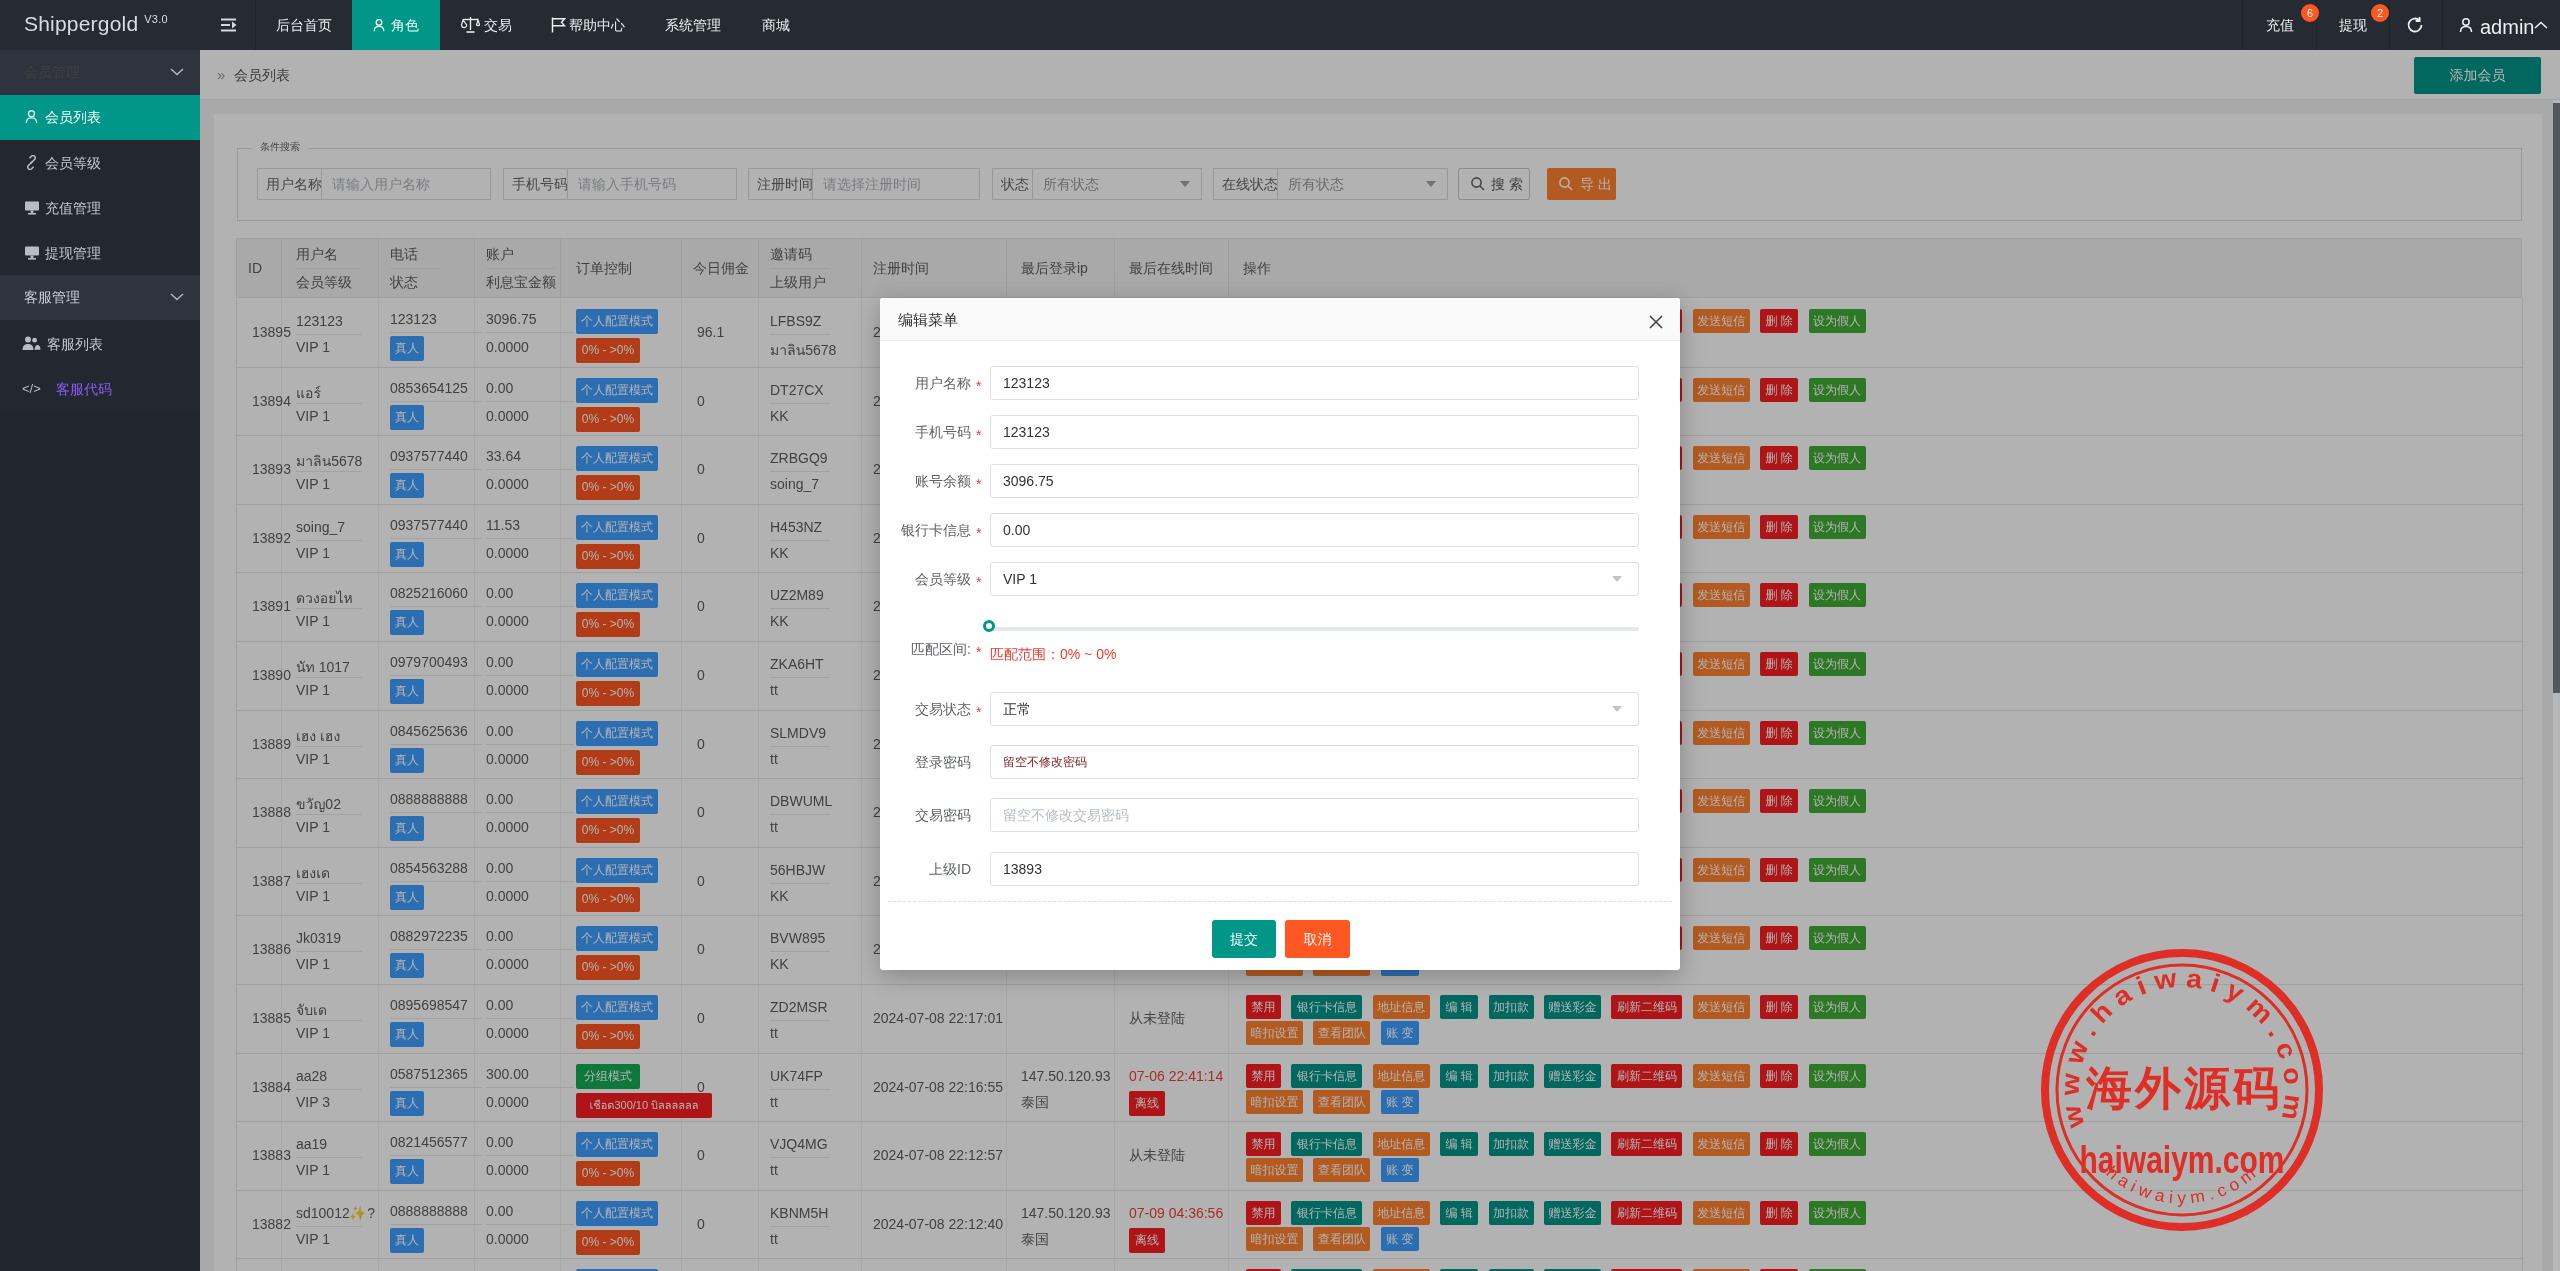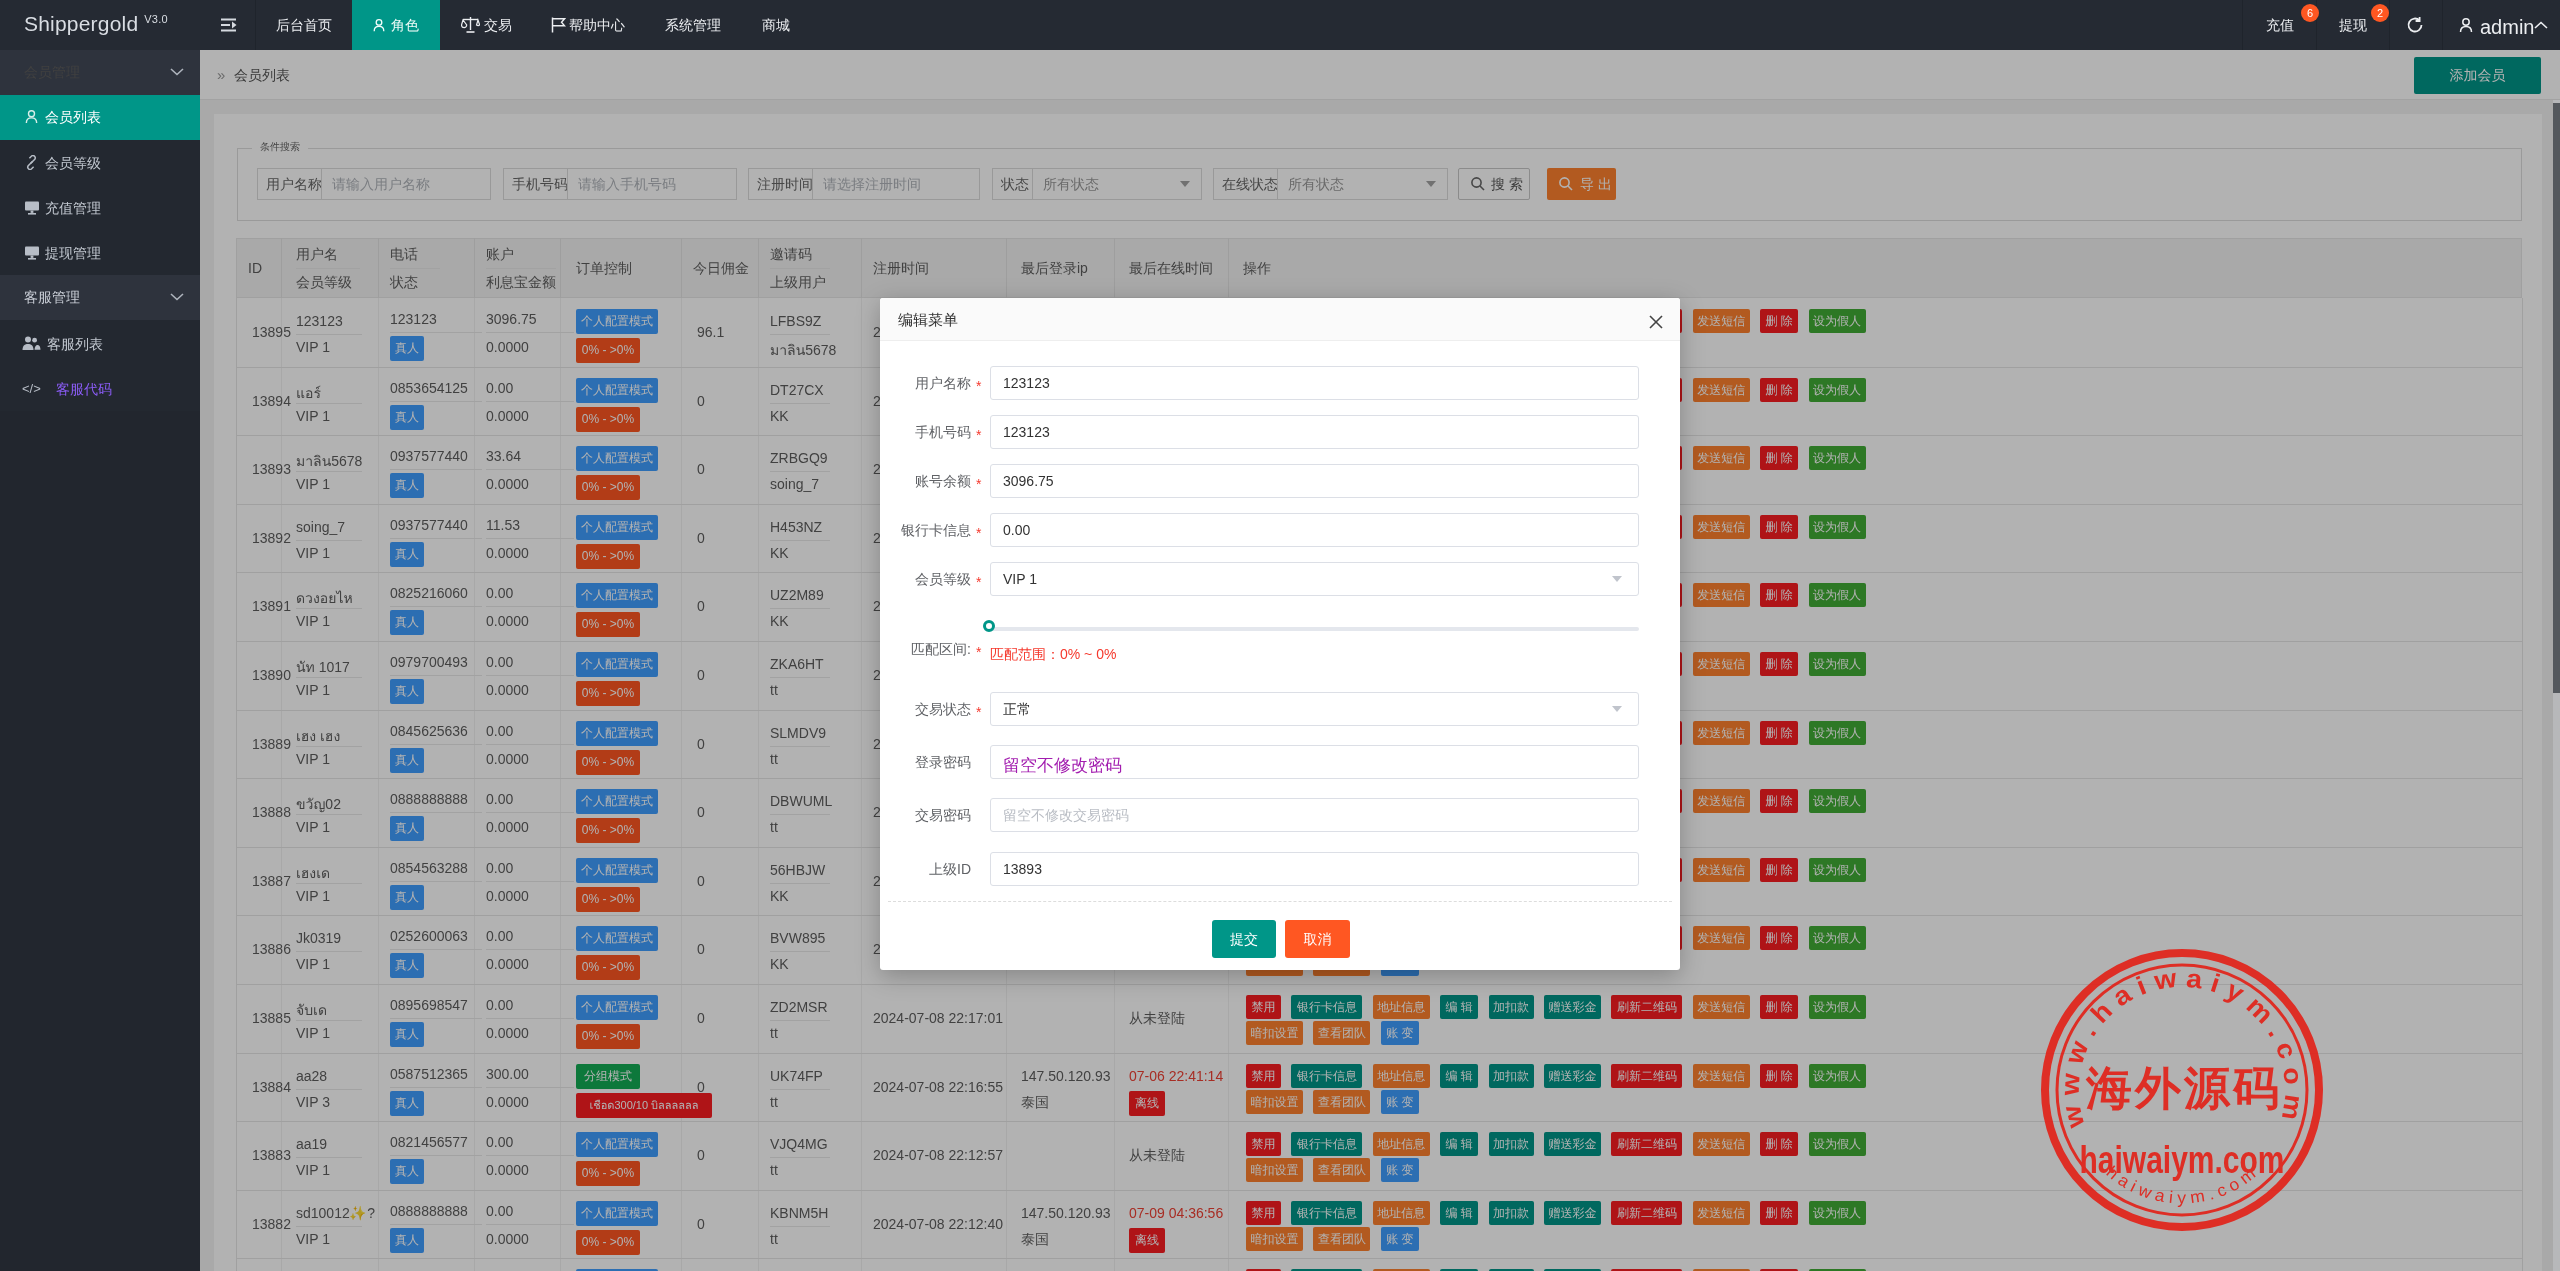--- a/index.html
+++ b/index.html
@@ -387,21 +387,21 @@
 <div class="b" style="left:1760.2px;top:857.8px;width:38px;background:#FB1D22">删 除</div>
 <div class="b" style="left:1808.6px;top:857.8px;width:57px;background:#41AC35">设为假人</div>
 <div class="b" style="left:1246.0px;top:883.8px;width:57px;background:#FF822E">暗扣设置</div>
 <div class="b" style="left:1313.4px;top:883.8px;width:57px;background:#FF822E">查看团队</div>
 <div class="b" style="left:1380.8px;top:883.8px;width:38px;background:#409EFF">账 变</div>
 <div class="hln" style="left:236px;top:984.0px;width:2286px"></div>
 <div class="t1" style="left:252px;top:941.4px">13886</div>
 <div class="t1" style="left:296px;top:930.4px">Jk0319</div>
 <div class="sep" style="left:296px;top:951.4px;width:66px"></div>
 <div class="t1" style="left:296px;top:956.4px">VIP 1</div>
-<div class="t1" style="left:390px;top:928.4px">0252600063</div>
+<div class="t1" style="left:390px;top:928.4px">0882972235</div>
 <div class="sep" style="left:390px;top:949.4px;width:92px"></div>
 <div class="bd" style="left:390px;top:953.4px;width:34px;background:#409EFF">真人</div>
 <div class="t1" style="left:486px;top:928.4px">0.00</div>
 <div class="sep" style="left:486px;top:949.4px;width:88px"></div>
 <div class="t1" style="left:486px;top:956.4px">0.0000</div>
 <div class="bd" style="left:576px;top:926.4px;width:82px;background:#409EFF">个人配置模式</div>
 <div class="bd" style="left:576px;top:955.4px;width:64px;background:#FF5722">0% - &gt;0%</div>
 <div class="t1" style="left:697px;top:941.4px">0</div>
 <div class="t1" style="left:770px;top:930.4px">BVW895</div>
 <div class="sep" style="left:770px;top:951.4px;width:60px"></div>
@@ -702,21 +702,21 @@
 <div class="a" style="left:990px;top:627px;width:649px;height:4px;background:#e4e7ed;border-radius:2px;z-index:101"></div>
 <div class="a" style="left:983px;top:620px;width:12px;height:12px;border-radius:50%;background:#fff;border:3px solid #009688;z-index:102"></div>
 <div class="a" style="left:990px;top:646px;color:#f5382c;font-size:14px;z-index:102">匹配范围：0% ~ 0%</div>
 <div class="a" style="left:880px;top:701px;width:91px;text-align:right;color:#606266;font-size:14px;z-index:102;white-space:nowrap">交易状态</div>
 <div class="a" style="left:976px;top:704px;color:#f5382c;font-size:14px;z-index:102">*</div>
 <div class="a" style="left:990px;top:692px;width:649px;height:34px;border:1px solid #dcdfe6;border-radius:3px;z-index:101;background:#fff"></div>
 <div class="a" style="left:1003px;top:701px;color:#333;font-size:14px;z-index:102">正常</div>
 <div class="arr" style="left:1612px;top:706px;border-top-color:#c0c4cc;z-index:102"></div>
 <div class="a" style="left:880px;top:754px;width:91px;text-align:right;color:#606266;font-size:14px;z-index:102;white-space:nowrap">登录密码</div>
 <div class="a" style="left:990px;top:745px;width:649px;height:34px;border:1px solid #dcdfe6;border-radius:3px;z-index:101;background:#fff"></div>
-<div class="a" style="left:1003px;top:754px;color:#a21caf;font-size:17px;z-index:102">留空不修改密码</div>
+<div class="a" style="left:1003px;top:754px;color:#7f1d1d;font-size:12px;z-index:102">留空不修改密码</div>
 <div class="a" style="left:880px;top:807px;width:91px;text-align:right;color:#606266;font-size:14px;z-index:102;white-space:nowrap">交易密码</div>
 <div class="a" style="left:990px;top:798px;width:649px;height:34px;border:1px solid #dcdfe6;border-radius:3px;z-index:101;background:#fff"></div>
 <div class="a" style="left:1003px;top:807px;color:#b9bdc4;font-size:14px;z-index:102">留空不修改交易密码</div>
 <div class="a" style="left:880px;top:861px;width:91px;text-align:right;color:#606266;font-size:14px;z-index:102;white-space:nowrap">上级ID</div>
 <div class="a" style="left:990px;top:852px;width:649px;height:34px;border:1px solid #dcdfe6;border-radius:3px;z-index:101;background:#fff"></div>
 <div class="a" style="left:1003px;top:861px;color:#333;font-size:14px;z-index:102">13893</div>
 <div class="a" style="left:888px;top:901px;width:784px;border-top:1px dashed #ddd;z-index:101"></div>
 <div class="a" style="left:1212px;top:920px;width:64px;height:38px;background:#009688;border-radius:3px;color:#fff;text-align:center;line-height:38px;font-size:14px;z-index:102">提交</div>
 <div class="a" style="left:1285px;top:920px;width:65px;height:38px;background:#FF5722;border-radius:3px;color:#fff;text-align:center;line-height:38px;font-size:14px;z-index:102">取消</div>
 <svg class="a" style="left:2030px;top:940px;z-index:200;opacity:.92" width="310" height="310" viewBox="0 0 310 310">

